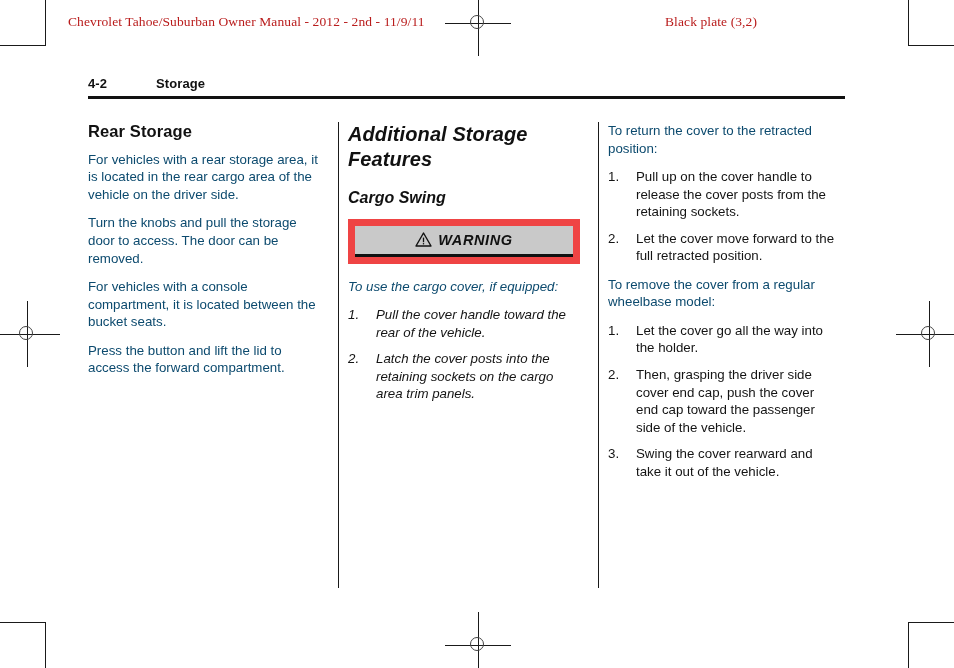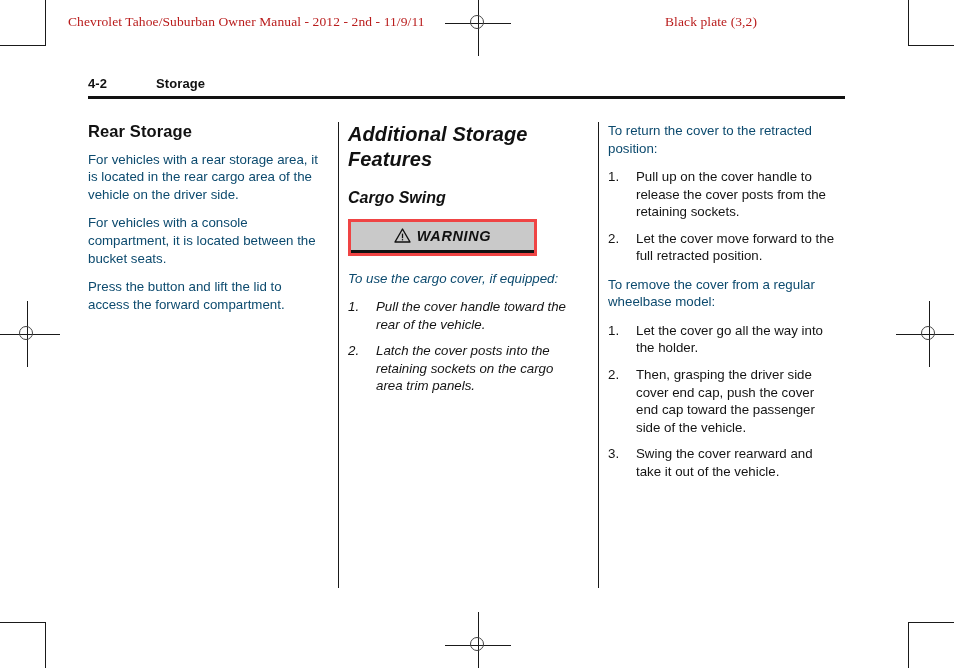--- a/index.html
+++ b/index.html
@@ -161,24 +161,24 @@
   ol.steps li .num {
     position: absolute;
     left: 0;
     top: 0;
     width: 22px;
     text-align: left;
   }
 
   
   .warning-box {
-    border: 3px solid #ef4444;
+    border: 7px solid #ef4444;
     margin: 0 0 14px 0;
     background: #fff;
-    width: 189px;
+    width: 232px;
     box-sizing: border-box;
   }
   .warning-head {
     background: #c9c9c9;
     border-bottom: 3px solid #111;
     text-align: center;
     padding: 6px 0 6px 0;
     font-weight: bold;
     font-size: 14.5px;
     letter-spacing: 0.6px;
@@ -241,20 +241,21 @@
 </div>
 
 <div id="columns">
 
   <div class="col-divider" id="div-1"></div>
   <div class="col-divider" id="div-2"></div>
 
   <div class="col" id="col-1">
     <h2 class="sec">Rear Storage</h2>
     <p class="body">For vehicles with a rear storage area, it is located in the rear cargo area of the vehicle on the driver side.</p>
+    <p class="body">Turn the knobs and pull the storage door to access. The door can be removed.</p>
 
     <p class="body">For vehicles with a console compartment, it is located between the bucket seats.</p>
     <p class="body">Press the button and lift the lid to access the forward compartment.</p>
   </div>
 
   <div class="col" id="col-2">
     <h1 class="big">Additional Storage Features</h1>
     <h3 class="sub">Cargo Swing</h3>
 
     <div class="warning-box">

